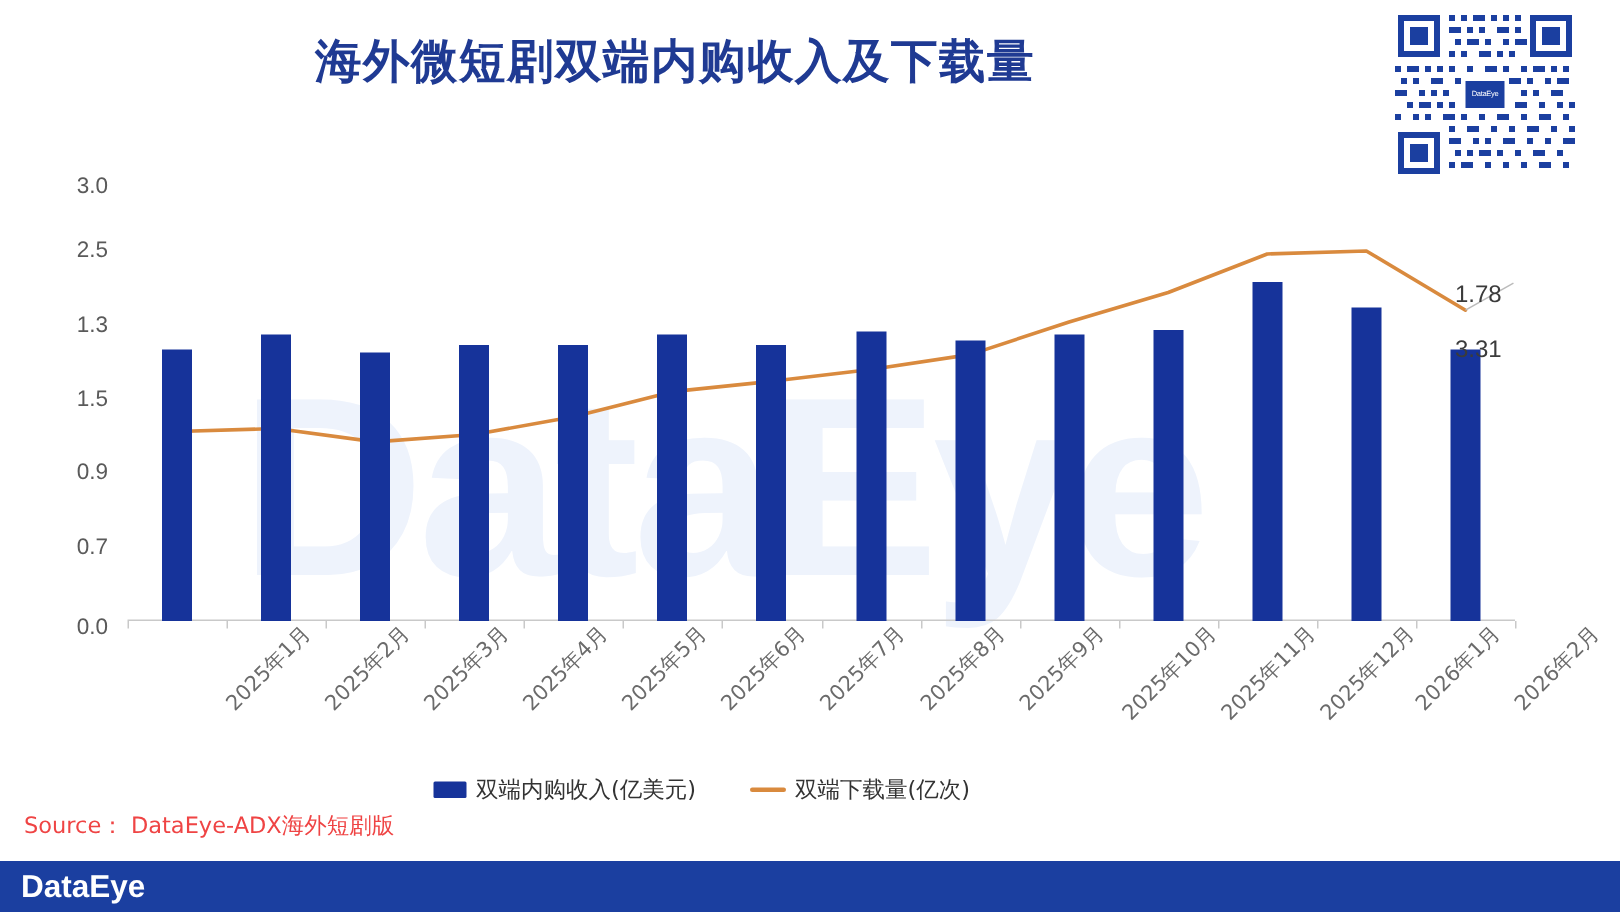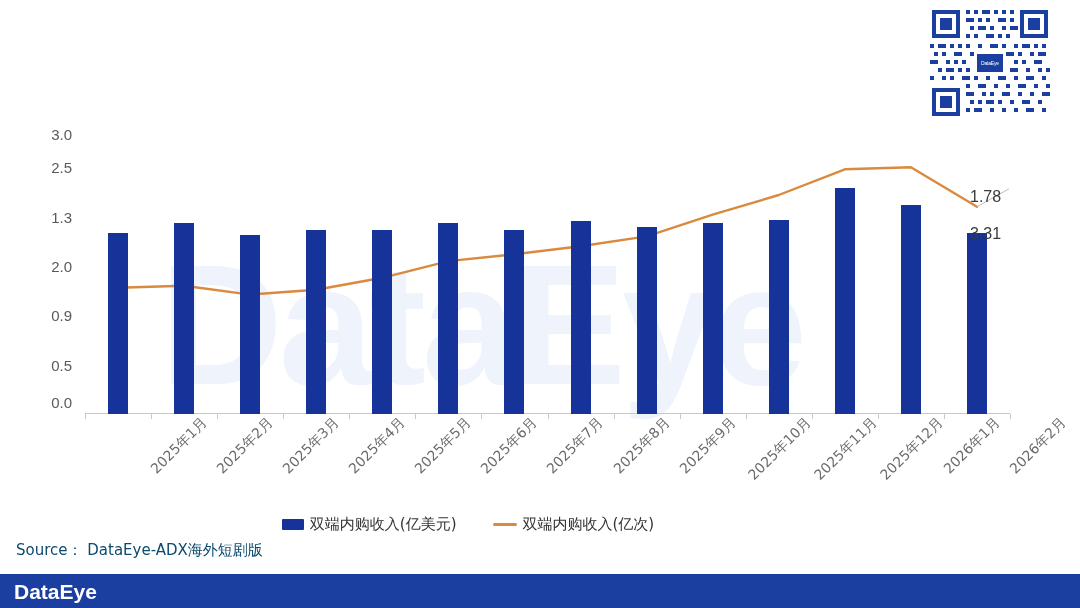--- a/index.html
+++ b/index.html
@@ -73,53 +73,54 @@
     font-family:"DejaVu Sans","Liberation Sans",sans-serif;
     white-space:nowrap;
     transform-origin:right top;
     transform:rotate(-45deg);
     text-align:right;
   }
 
   
   .legend{
     position:absolute;left:0;top:512px;width:936px;height:24px;
-    display:flex;justify-content:center;align-items:center;gap:36px;
+    display:flex;justify-content:center;align-items:flex-end;gap:36px;
   }
   .leg-item{display:flex;align-items:center;gap:6px;}
   .leg-bar{width:22px;height:11px;background:#16339A;border-radius:1px;}
   .leg-line{width:24px;height:3px;background:#D98A3E;border-radius:2px;}
   .leg-text{
     font-size:15px;color:#333;
     font-family:"DejaVu Sans","Liberation Sans",sans-serif;
   }
 
   
   .source{
     position:absolute;left:16px;top:541px;
-    font-size:15px;color:#0c4a6e;
+    font-size:15px;color:#ef4444;
     font-family:"DejaVu Sans","Liberation Sans",sans-serif;
   }
 
   
   .footer{
     position:absolute;left:0;top:574px;width:1080px;height:34px;
     background:#1B3FA0;
   }
   .footer-logo{
     position:absolute;left:14px;top:6px;
     font-size:21px;font-weight:bold;color:#fff;letter-spacing:0px;
     font-family:"Liberation Sans",sans-serif;
   }
 </style>
 </head>
 <body>
 
 <div class="stage">
 
+  <div class="title">海外微短剧双端内购收入及下载量</div>
 
   <div class="qr">
     <svg width="124" height="110" viewBox="0 0 62 55">
       <rect x="0" y="0" width="62" height="55" fill="#ffffff"></rect>
       <g fill="#1B3FA0">
         <path d="M2 1 h14 v14 h-14z M4 3 v10 h10 v-10z"></path>
         <rect x="6" y="5" width="6" height="6"></rect>
         <path d="M46 1 h14 v14 h-14z M48 3 v10 h10 v-10z"></path>
         <rect x="50" y="5" width="6" height="6"></rect>
         <path d="M2 40 h14 v14 h-14z M4 42 v10 h10 v-10z"></path>
@@ -223,27 +224,27 @@
           <rect x="49" y="50" width="4" height="2"></rect>
         <rect x="57" y="50" width="2" height="2"></rect>
       </g>
     </svg>
     <div class="qr-center">DataEye</div>
   </div>
 
   <div class="wm">DataEye</div>
 
   <div class="ylabels" id="ylabels">
-      <div class="ylabel" style="top: 284px;">0.0</div>
-      <div class="ylabel" style="top: 246.667px;">0.5</div>
+      <div class="ylabel" style="top: 300px;">0.0</div>
+      <div class="ylabel" style="top: 246.667px;">0.7</div>
       <div class="ylabel" style="top: 197.333px;">0.9</div>
-      <div class="ylabel" style="top: 148px;">2.0</div>
+      <div class="ylabel" style="top: 148px;">1.5</div>
       <div class="ylabel" style="top: 98.6667px;">1.3</div>
       <div class="ylabel" style="top: 49.3333px;">2.5</div>
-      <div class="ylabel" style="top: 16px;">3.0</div>
+      <div class="ylabel" style="top: 6px;">3.0</div>
     </div>
 
   <div class="plot" id="plot">
     <div class="axis-line"></div>
     <svg class="lineSvg" id="lineSvg" viewBox="0 0 925 296">
         <polyline points="33.0,169.7 99.1,167.7 165.2,176.6 231.3,171.7 297.3,159.8 363.4,143.1 429.5,136.2 495.5,128.3 561.6,118.4 627.7,96.7 693.8,77.0 759.8,51.3 825.9,49.3 892.0,88.8" fill="none" stroke="#D98A3E" stroke-width="2.4" stroke-linejoin="round" stroke-linecap="round"></polyline>
         <line x1="891.9642857142858" y1="88.79999999999998" x2="923.9642857142858" y2="70.79999999999998" stroke="#bbb" stroke-width="1"></line>
       </svg>
   <div class="tick" style="left: 0px;"></div>
       <div class="tick" style="left: 66.0714px;"></div>
@@ -293,21 +294,21 @@
       <div class="xlabel" style="left: 984.964px;">2026年2月</div>
     </div>
 
   <div class="legend" id="legend">
       <div class="leg-item">
         <span class="leg-bar" style="background: rgb(22, 51, 154);"></span>
         <span class="leg-text">双端内购收入(亿美元)</span>
       </div>
       <div class="leg-item">
         <span class="leg-line" style="background: rgb(217, 138, 62);"></span>
-        <span class="leg-text">双端内购收入(亿次)</span>
+        <span class="leg-text">双端下载量(亿次)</span>
       </div>
     </div>
 
   <div class="source">Source： DataEye-ADX海外短剧版</div>
 
   <div class="footer">
     <div class="footer-logo">DataEye</div>
   </div>
 <div class="dlabel" style="left: 970px; top: 188px;">1.78</div>
     <div class="dlabel" style="left: 970px; top: 225px;">3.31</div>

